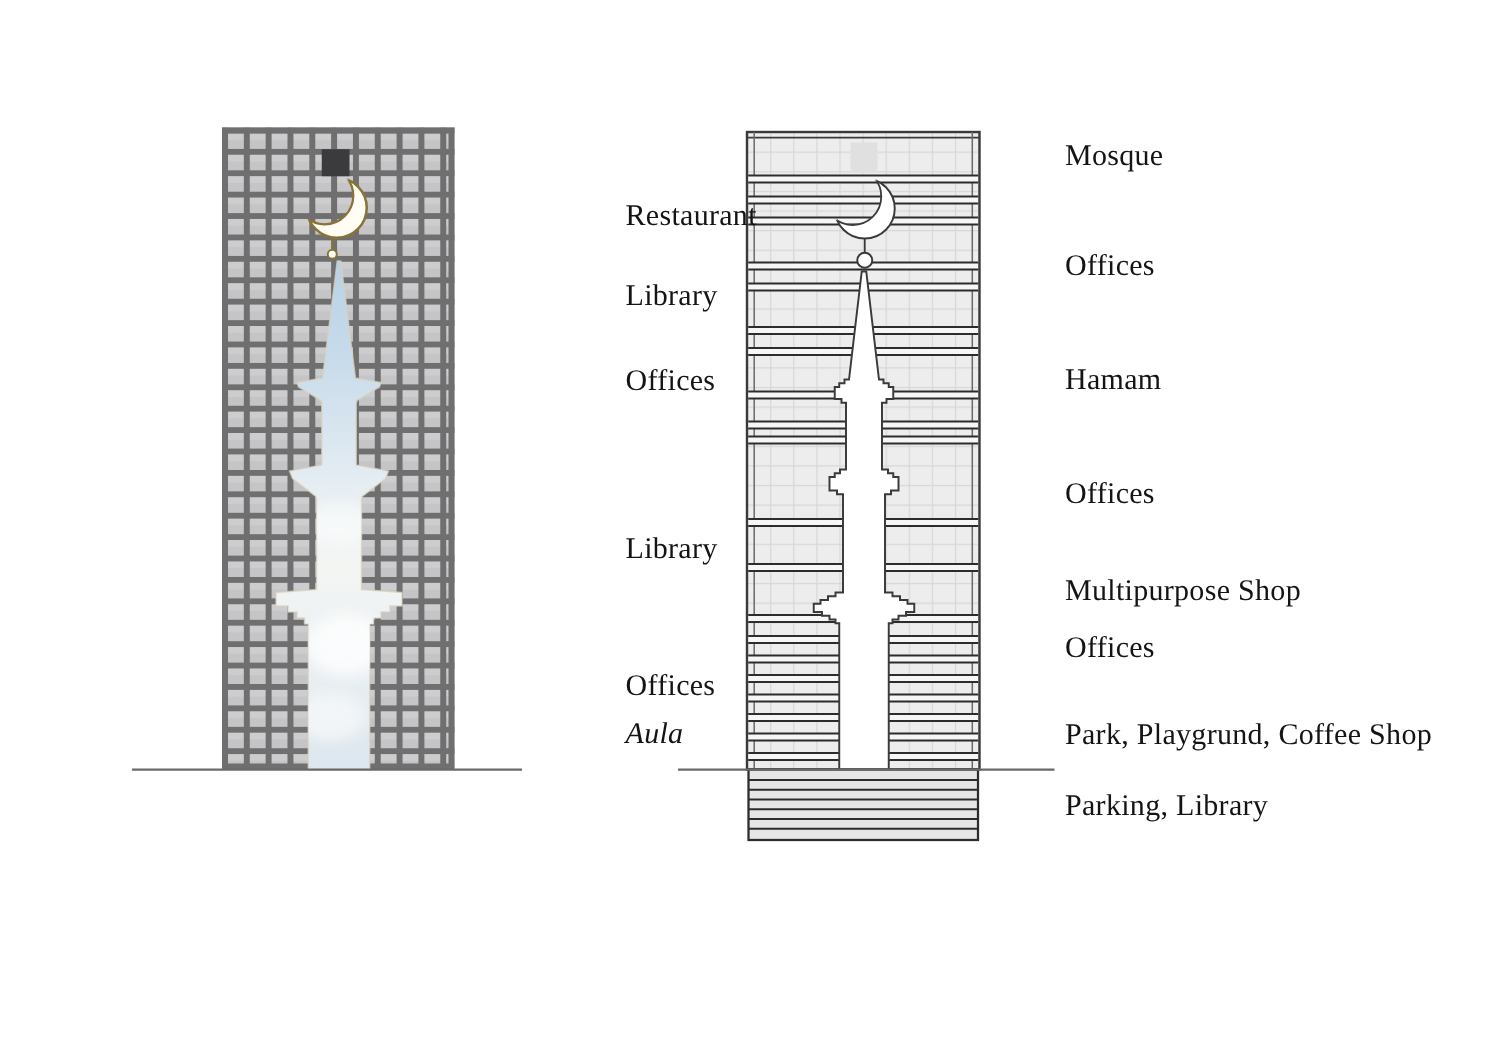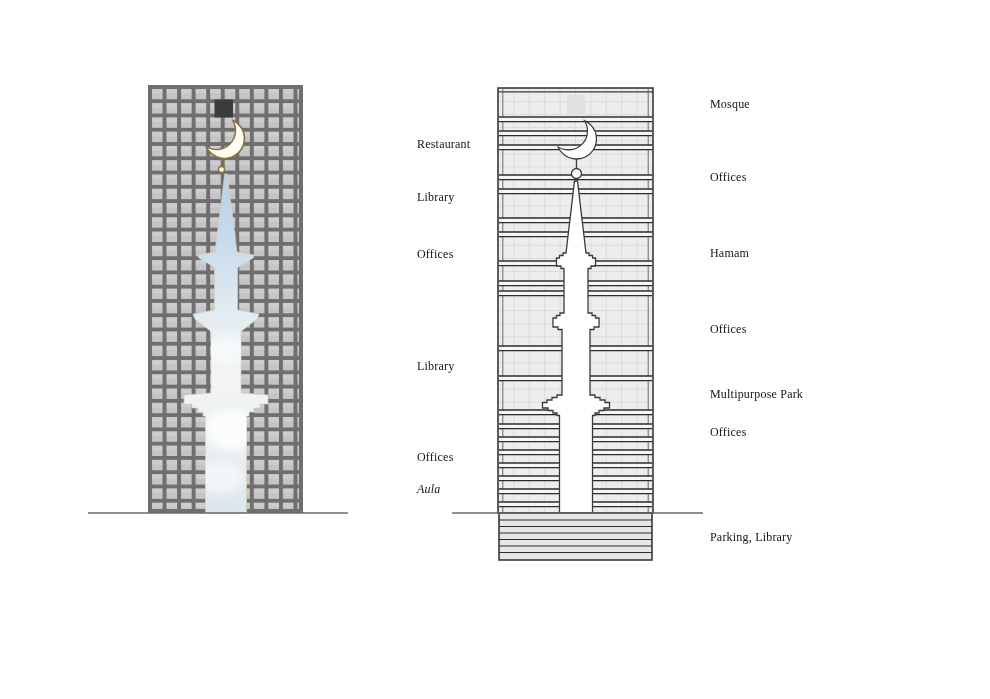--- a/index.html
+++ b/index.html
@@ -6,21 +6,21 @@
   .canvas{
     position:relative;
     width:990px;height:699px;
     background:#ffffff;
     font-family:"Liberation Serif", serif;
     overflow:hidden;
   }
   .canvas svg{position:absolute;left:0;top:0;}
   .lbl{
     position:absolute;
-    font-size:12px;
+    font-size:20px;
     color:#141414;
     letter-spacing:.2px;
     white-space:nowrap;
     line-height:19px;
   }
 </style>
 </head>
 <body>
 
 <div class="canvas">
@@ -190,16 +190,17 @@
   <div class="lbl" style="left:417px; top:188px;">Library</div>
   <div class="lbl" style="left:417px; top:245px;">Offices</div>
   <div class="lbl" style="left:417px; top:357px;">Library</div>
   <div class="lbl" style="left:417px; top:448px;">Offices</div>
   <div class="lbl" style="left:417px; top:480px;font-style:italic;">Aula</div>
 
   <div class="lbl" style="left:710px; top:95px;">Mosque</div>
   <div class="lbl" style="left:710px; top:168px;">Offices</div>
   <div class="lbl" style="left:710px; top:244px;">Hamam</div>
   <div class="lbl" style="left:710px; top:320px;">Offices</div>
-  <div class="lbl" style="left:710px; top:385px;">Multipurpose Park</div>
+  <div class="lbl" style="left:710px; top:385px;">Multipurpose Shop</div>
   <div class="lbl" style="left:710px; top:423px;">Offices</div>
+  <div class="lbl" style="left:710px; top:481px;">Park, Playgrund, Coffee Shop</div>
   <div class="lbl" style="left:710px; top:528px;">Parking, Library</div>
 </div>
 
 </body></html>

